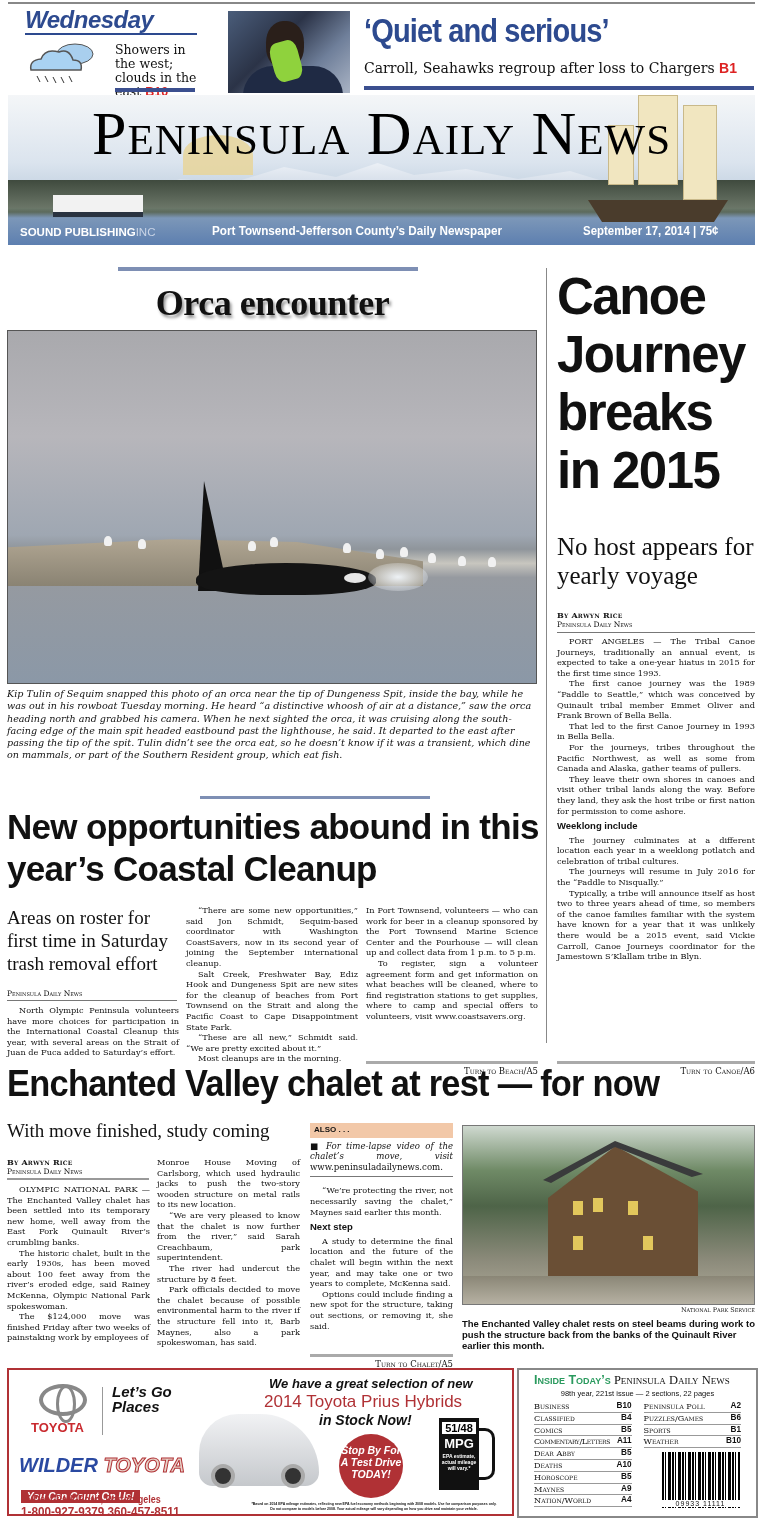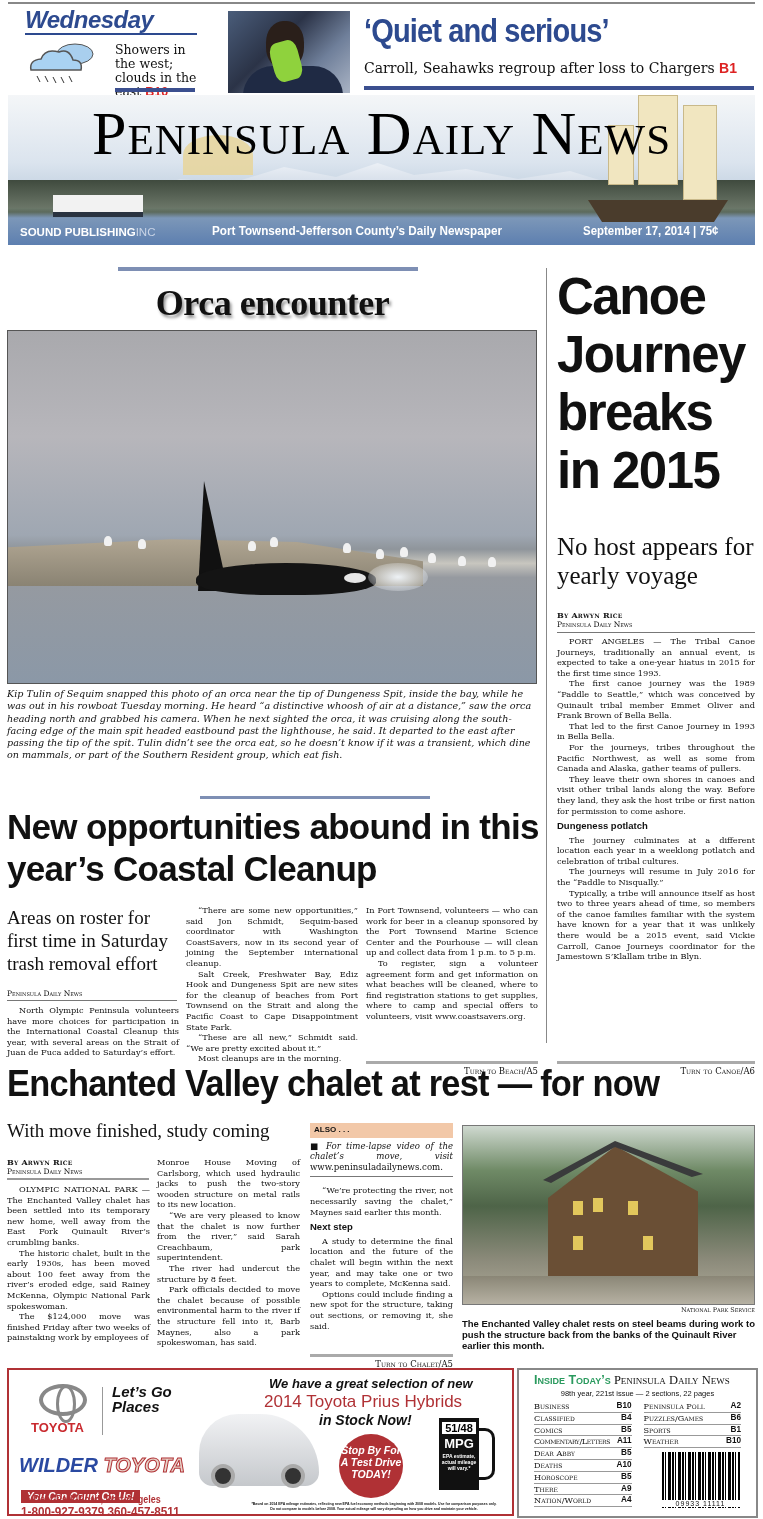--- a/index.html
+++ b/index.html
@@ -216,21 +216,21 @@
 <div class="abs canoe-by">
   <div class="byline">By Arwyn Rice</div>
   <div class="byline2">Peninsula Daily News</div>
 </div>
 <div class="abs canoe-body body-text">
   <p>PORT ANGELES — The Tribal Canoe Journeys, traditionally an annual event, is expected to take a one-year hiatus in 2015 for the first time since 1993.</p>
   <p>The first canoe journey was the 1989 “Paddle to Seattle,” which was conceived by Quinault tribal member Emmet Oliver and Frank Brown of Bella Bella.</p>
   <p>That led to the first Canoe Journey in 1993 in Bella Bella.</p>
   <p>For the journeys, tribes throughout the Pacific Northwest, as well as some from Canada and Alaska, gather teams of pullers.</p>
   <p>They leave their own shores in canoes and visit other tribal lands along the way. Before they land, they ask the host tribe or first nation for permission to come ashore.</p>
-  <div class="subhead">Dungeness potlatch</div>
+  <div class="subhead">Weeklong include</div>
   <p>The journey culminates at a different location each year in a weeklong potlatch and celebration of tribal cultures.</p>
   <p>The journeys will resume in July 2016 for the “Paddle to Nisqually.”</p>
   <p>Typically, a tribe will announce itself as host two to three years ahead of time, so members of the canoe families familiar with the system have known for a year that it was unlikely there would be a 2015 event, said Vickie Carroll, Canoe Journeys coordinator for the Jamestown S’Klallam tribe in Blyn.</p>
 </div>
 <div class="abs canoe-turn turn">Turn to Canoe/A6</div>
 
 <div class="abs coastal-head">New opportunities abound in this year’s Coastal Cleanup</div>
 <div class="abs coastal-deck">Areas on roster for first time in Saturday trash removal effort</div>
 <div class="abs coastal-by byline2">Peninsula Daily News</div>
 <div class="abs coastal-c1 body-text">
@@ -350,21 +350,21 @@
         </div>
       <div class="idx-row">
           <span>Deaths</span>
           <span class="p">A10</span>
         </div>
       <div class="idx-row">
           <span>Horoscope</span>
           <span class="p">B5</span>
         </div>
       <div class="idx-row">
-          <span>There</span>
+          <span>Maynes</span>
           <span class="p">A9</span>
         </div>
       <div class="idx-row">
           <span>Nation/World</span>
           <span class="p">A4</span>
         </div>
     </div>
     <div class="idx-col">
       <div class="idx-row">
           <span>Peninsula Poll</span>

